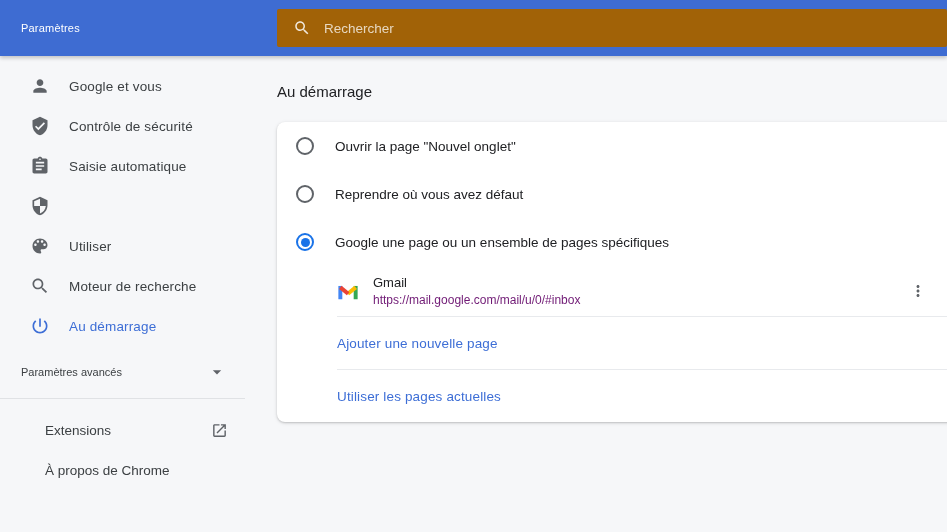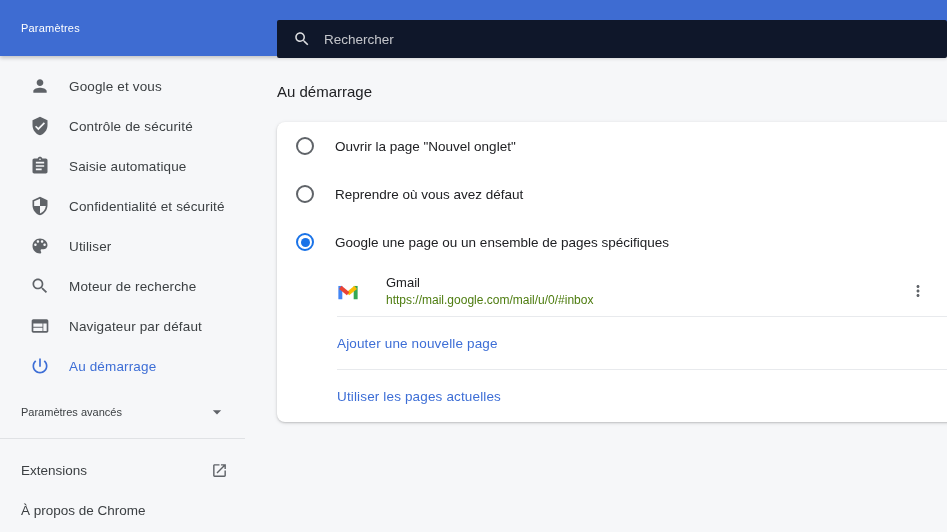--- a/index.html
+++ b/index.html
@@ -15,22 +15,22 @@
     position:absolute; top:0; left:0; right:0; height:56px;
     background:#3E6CD2;
     box-shadow:0 2px 4px rgba(0,0,0,.22);
     z-index:20;
   }
   .header-title {
     position:absolute; left:21px; top:0; line-height:56px;
     color:#FFFFFF; font-size:11px; letter-spacing:.2px;
   }
   .searchbar {
-    position:absolute; left:277px; right:0; top:20px; height:38px;
-    background:#0f172a; border-radius:2px;
+    position:absolute; left:277px; right:0; top:9px; height:38px;
+    background:#a16207; border-radius:2px;
     display:flex; align-items:center;justify-content:space-between;
   }
   .searchbar .s-icon { width:18px; height:18px; margin-left:16px; flex:none; display:flex; }
   .searchbar .s-icon svg { width:18px; height:18px; fill:#FFFFFF; opacity:.85; }
   .searchbar input {
     background:transparent; border:none; outline:none;
     color:#FFFFFF; font-size:13.5px; margin-left:13px; flex:1;
     font-family:"Liberation Sans", sans-serif;
   }
   .searchbar input::placeholder { color:rgba(255,255,255,.75); }
@@ -48,21 +48,21 @@
 
   .advanced-row {
     margin-top:6px; height:40px; display:flex; align-items:center;
     justify-content:space-between; padding:0 18px 0 21px; cursor:pointer;
   }
   .advanced-row .label { font-size:11px; color:#3C4043; }
   .advanced-row .caret svg { width:20px; height:20px; fill:#5F6368; display:block; }
 
   .sidebar-divider { border-top:1px solid #E0E2E5; margin-top:6px; }
 
-  .sidebar-footer { padding-top:11px; }
+  .sidebar-footer { padding-top:11px;margin-left:24px; }
   .footer-item {
     height:40px; display:flex; align-items:center; justify-content:space-between;
     padding:0 17px 0 21px; cursor:pointer;
   }
   .footer-item .label { font-size:13.5px; color:#3C4043; }
   .footer-item .ext-icon svg { width:17px; height:17px; fill:#5F6368; display:block; }
 
   
   .main { position:absolute; left:277px; top:56px; right:0; bottom:0; }
   .section-title { margin-top:26px; font-size:15px; color:#202124; height:20px; line-height:20px; }
@@ -76,23 +76,23 @@
     width:18px; height:18px; border:2px solid #5F6368; border-radius:50%;
     flex:none; display:flex; align-items:center; justify-content:center;
   }
   .radio.on { border-color:#1A73E8; }
   .radio.on::after { content:''; width:9px; height:9px; border-radius:50%; background:#1A73E8; }
   .option-label { margin-left:21px; font-size:13.5px; color:#202124; }
 
   .page-row { height:50px; display:flex; align-items:center; padding-left:60px; position:relative; }
   .favicon { width:22px; height:20px; flex:none; }
   .favicon svg { width:22px; height:20px; display:block; }
-  .page-text { margin-left:27px; }
+  .page-text { margin-left:14px; }
   .page-title { font-size:13px; color:#202124; }
-  .page-url { font-size:12px; color:#4d7c0f; margin-top:3px; }
+  .page-url { font-size:12px; color:#701a75; margin-top:3px; }
   .more-btn {
     position:absolute; left:629px; top:50%; transform:translateY(-50%);
     width:24px; height:24px; display:flex; align-items:center; justify-content:center;
     cursor:pointer; border-radius:50%;
   }
   .more-btn svg { width:18px; height:18px; fill:#5F6368; }
 
   .card-divider { border-top:1px solid #E8EAED; margin-left:60px; }
   .link-row {
     height:52px; display:flex; align-items:center; padding-left:60px;
@@ -142,49 +142,40 @@
     </span>
     <span class="label">Saisie automatique</span>
   </div>
 
   <div class="nav-item">
     <span class="icon">
       <svg viewBox="0 0 24 24">
           <path d="M12 1L3 5v6c0 5.55 3.84 10.74 9 12 5.16-1.26 9-6.45 9-12V5l-9-4zm0 10.99h7c-.53 4.12-3.28 7.79-7 8.94V12H5V6.3l7-3.11v8.8z"></path>
         </svg>
     </span>
-    <span class="label">Confidentialité et sécurité</span>
   </div>
 
   <div class="nav-item">
     <span class="icon">
       <svg viewBox="0 0 24 24">
           <path d="M12 3c-4.97 0-9 4.03-9 9s4.03 9 9 9c.83 0 1.5-.67 1.5-1.5 0-.39-.15-.74-.39-1.01-.23-.26-.38-.61-.38-.99 0-.83.67-1.5 1.5-1.5H16c2.76 0 5-2.24 5-5 0-4.42-4.03-8-9-8zm-5.5 9c-.83 0-1.5-.67-1.5-1.5S5.67 9 6.5 9 8 9.67 8 10.5 7.33 12 6.5 12zm3-4C8.67 8 8 7.33 8 6.5S8.67 5 9.5 5s1.5.67 1.5 1.5S10.33 8 9.5 8zm5 0c-.83 0-1.5-.67-1.5-1.5S13.67 5 14.5 5s1.5.67 1.5 1.5S15.33 8 14.5 8zm3 4c-.83 0-1.5-.67-1.5-1.5S16.67 9 17.5 9s1.5.67 1.5 1.5-.67 1.5-1.5 1.5z"></path>
         </svg>
     </span>
     <span class="label">Utiliser</span>
   </div>
 
   <div class="nav-item">
     <span class="icon">
       <svg viewBox="0 0 24 24">
           <path d="M15.5 14h-.79l-.28-.27C15.41 12.59 16 11.11 16 9.5 16 5.91 13.09 3 9.5 3S3 5.91 3 9.5 5.91 16 9.5 16c1.61 0 3.09-.59 4.23-1.57l.27.28v.79l5 4.99L20.49 19l-4.99-5zm-6 0C7.01 14 5 11.99 5 9.5S7.01 5 9.5 5 14 7.01 14 9.5 11.99 14 9.5 14z"></path>
         </svg>
     </span>
     <span class="label">Moteur de recherche</span>
   </div>
 
-  <div class="nav-item">
-    <span class="icon">
-      <svg viewBox="0 0 24 24">
-          <path d="M20 4H4c-1.1 0-1.99.9-1.99 2L2 18c0 1.1.9 2 2 2h16c1.1 0 2-.9 2-2V6c0-1.1-.9-2-2-2zm-5 14H4v-4h11v4zm0-5H4V9h11v4zm5 5h-4V9h4v9z"></path>
-        </svg>
-    </span>
-    <span class="label">Navigateur par défaut</span>
-  </div>
 
   <div class="nav-item selected">
     <span class="icon">
       <svg viewBox="0 0 24 24">
           <path d="M13 3h-2v10h2V3zm4.83 2.17l-1.42 1.42C17.99 7.86 19 9.81 19 12c0 3.87-3.13 7-7 7s-7-3.13-7-7c0-2.19 1.01-4.14 2.58-5.42L6.17 5.17C4.23 6.82 3 9.26 3 12c0 4.97 4.03 9 9 9s9-4.03 9-9c0-2.74-1.23-5.18-3.17-6.83z"></path>
         </svg>
     </span>
     <span class="label">Au démarrage</span>
   </div>
 

